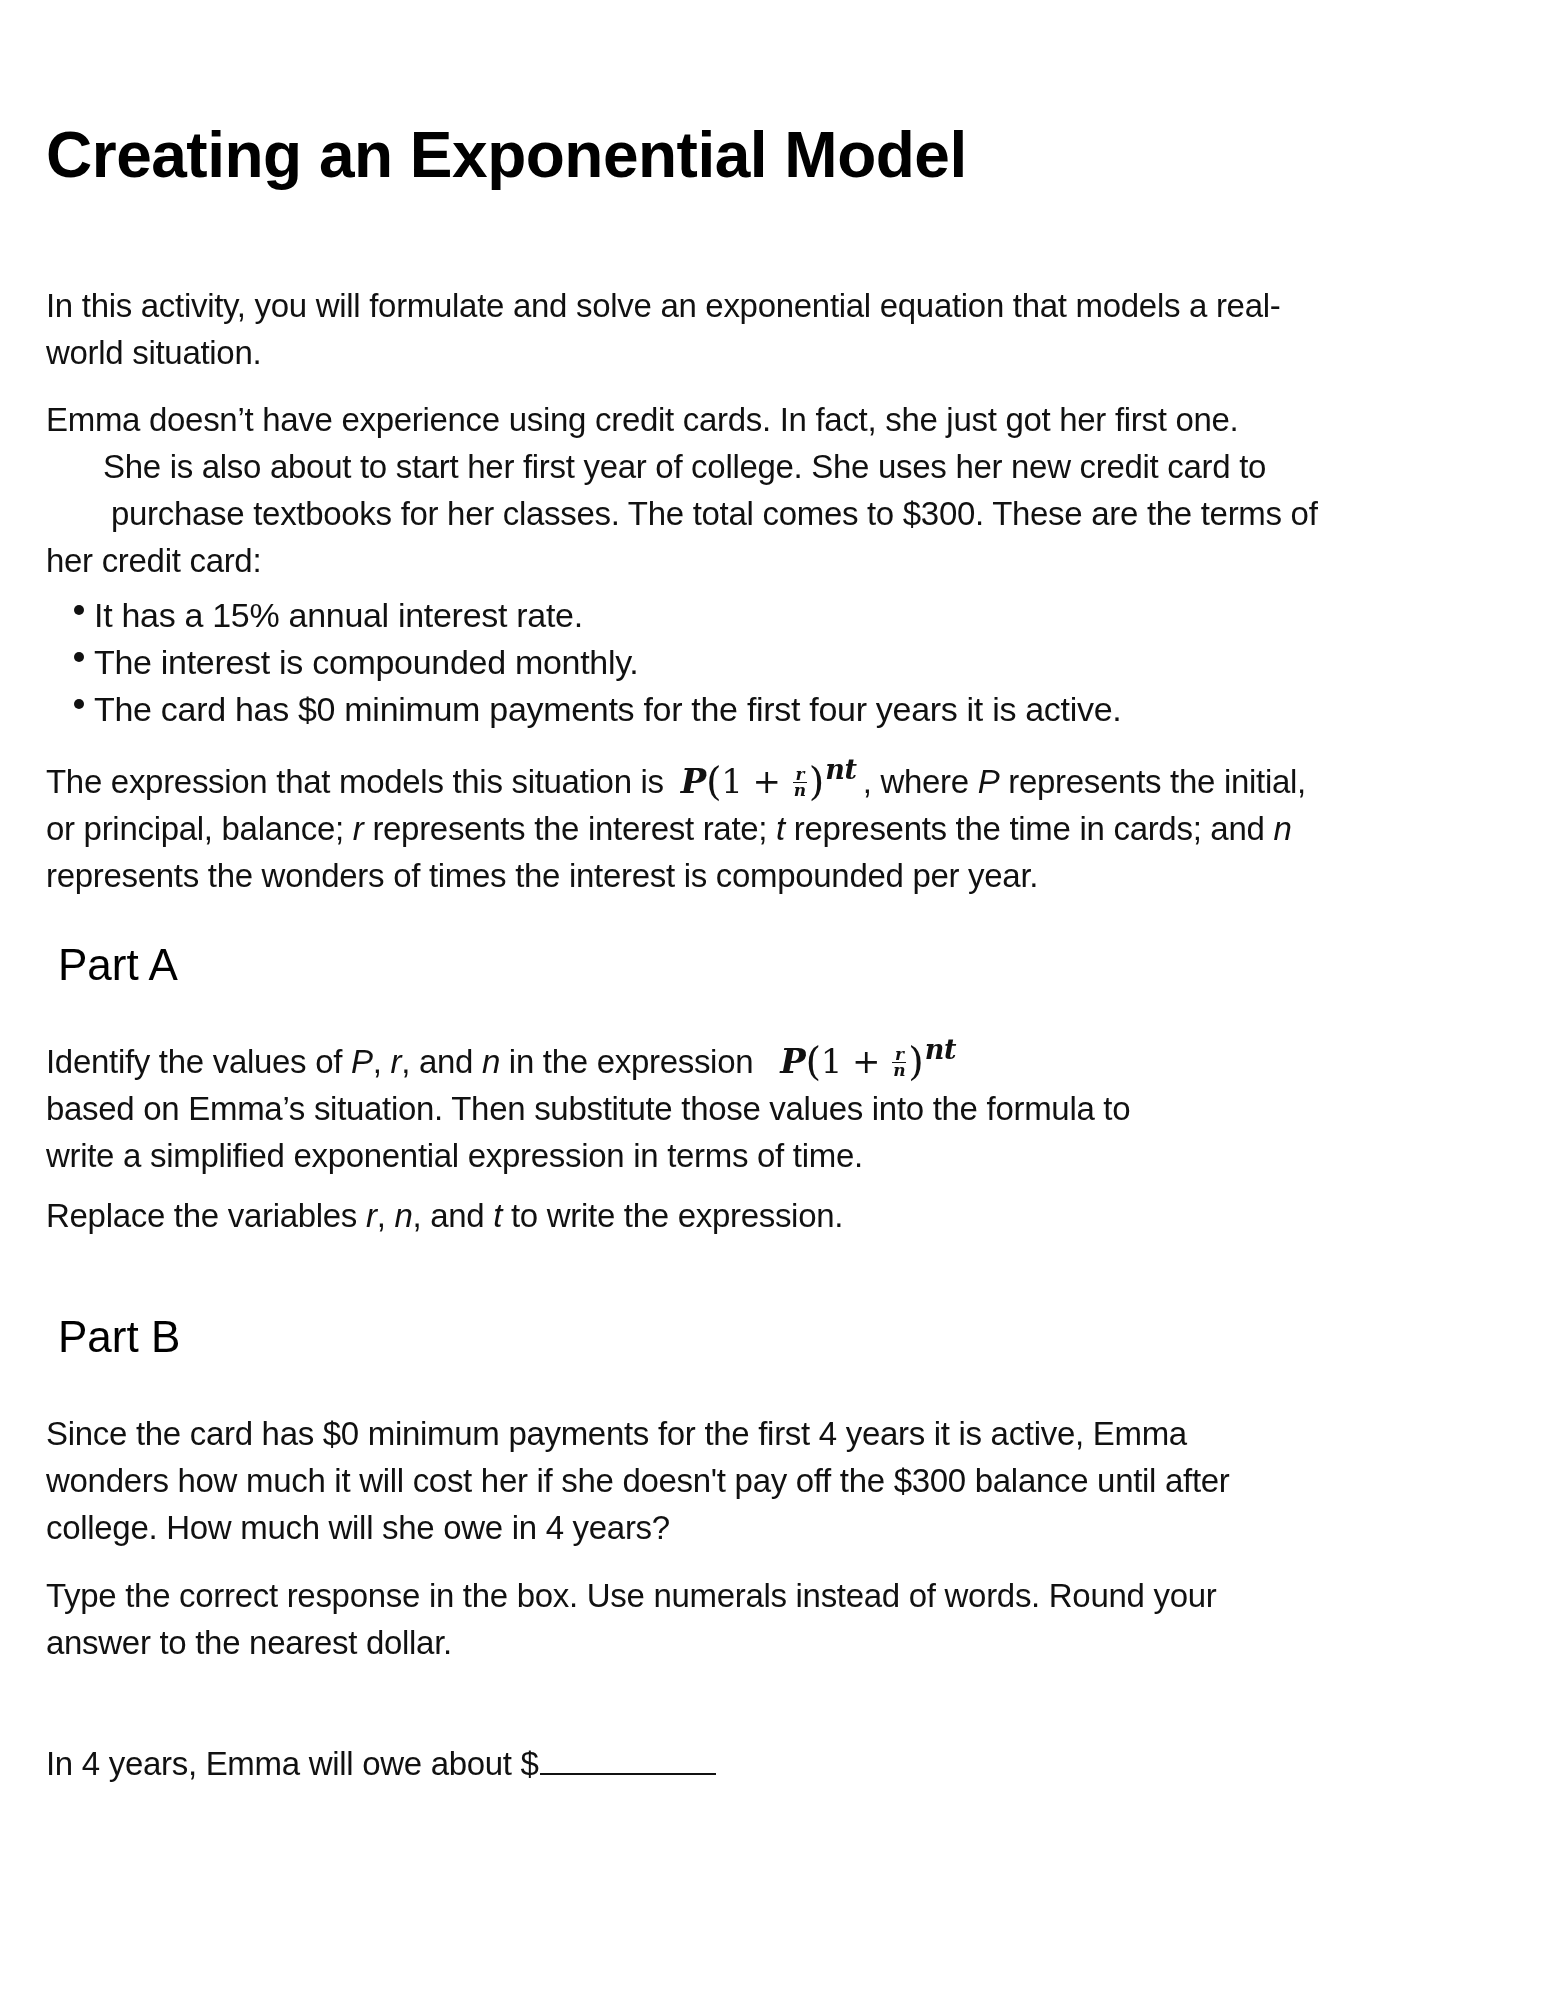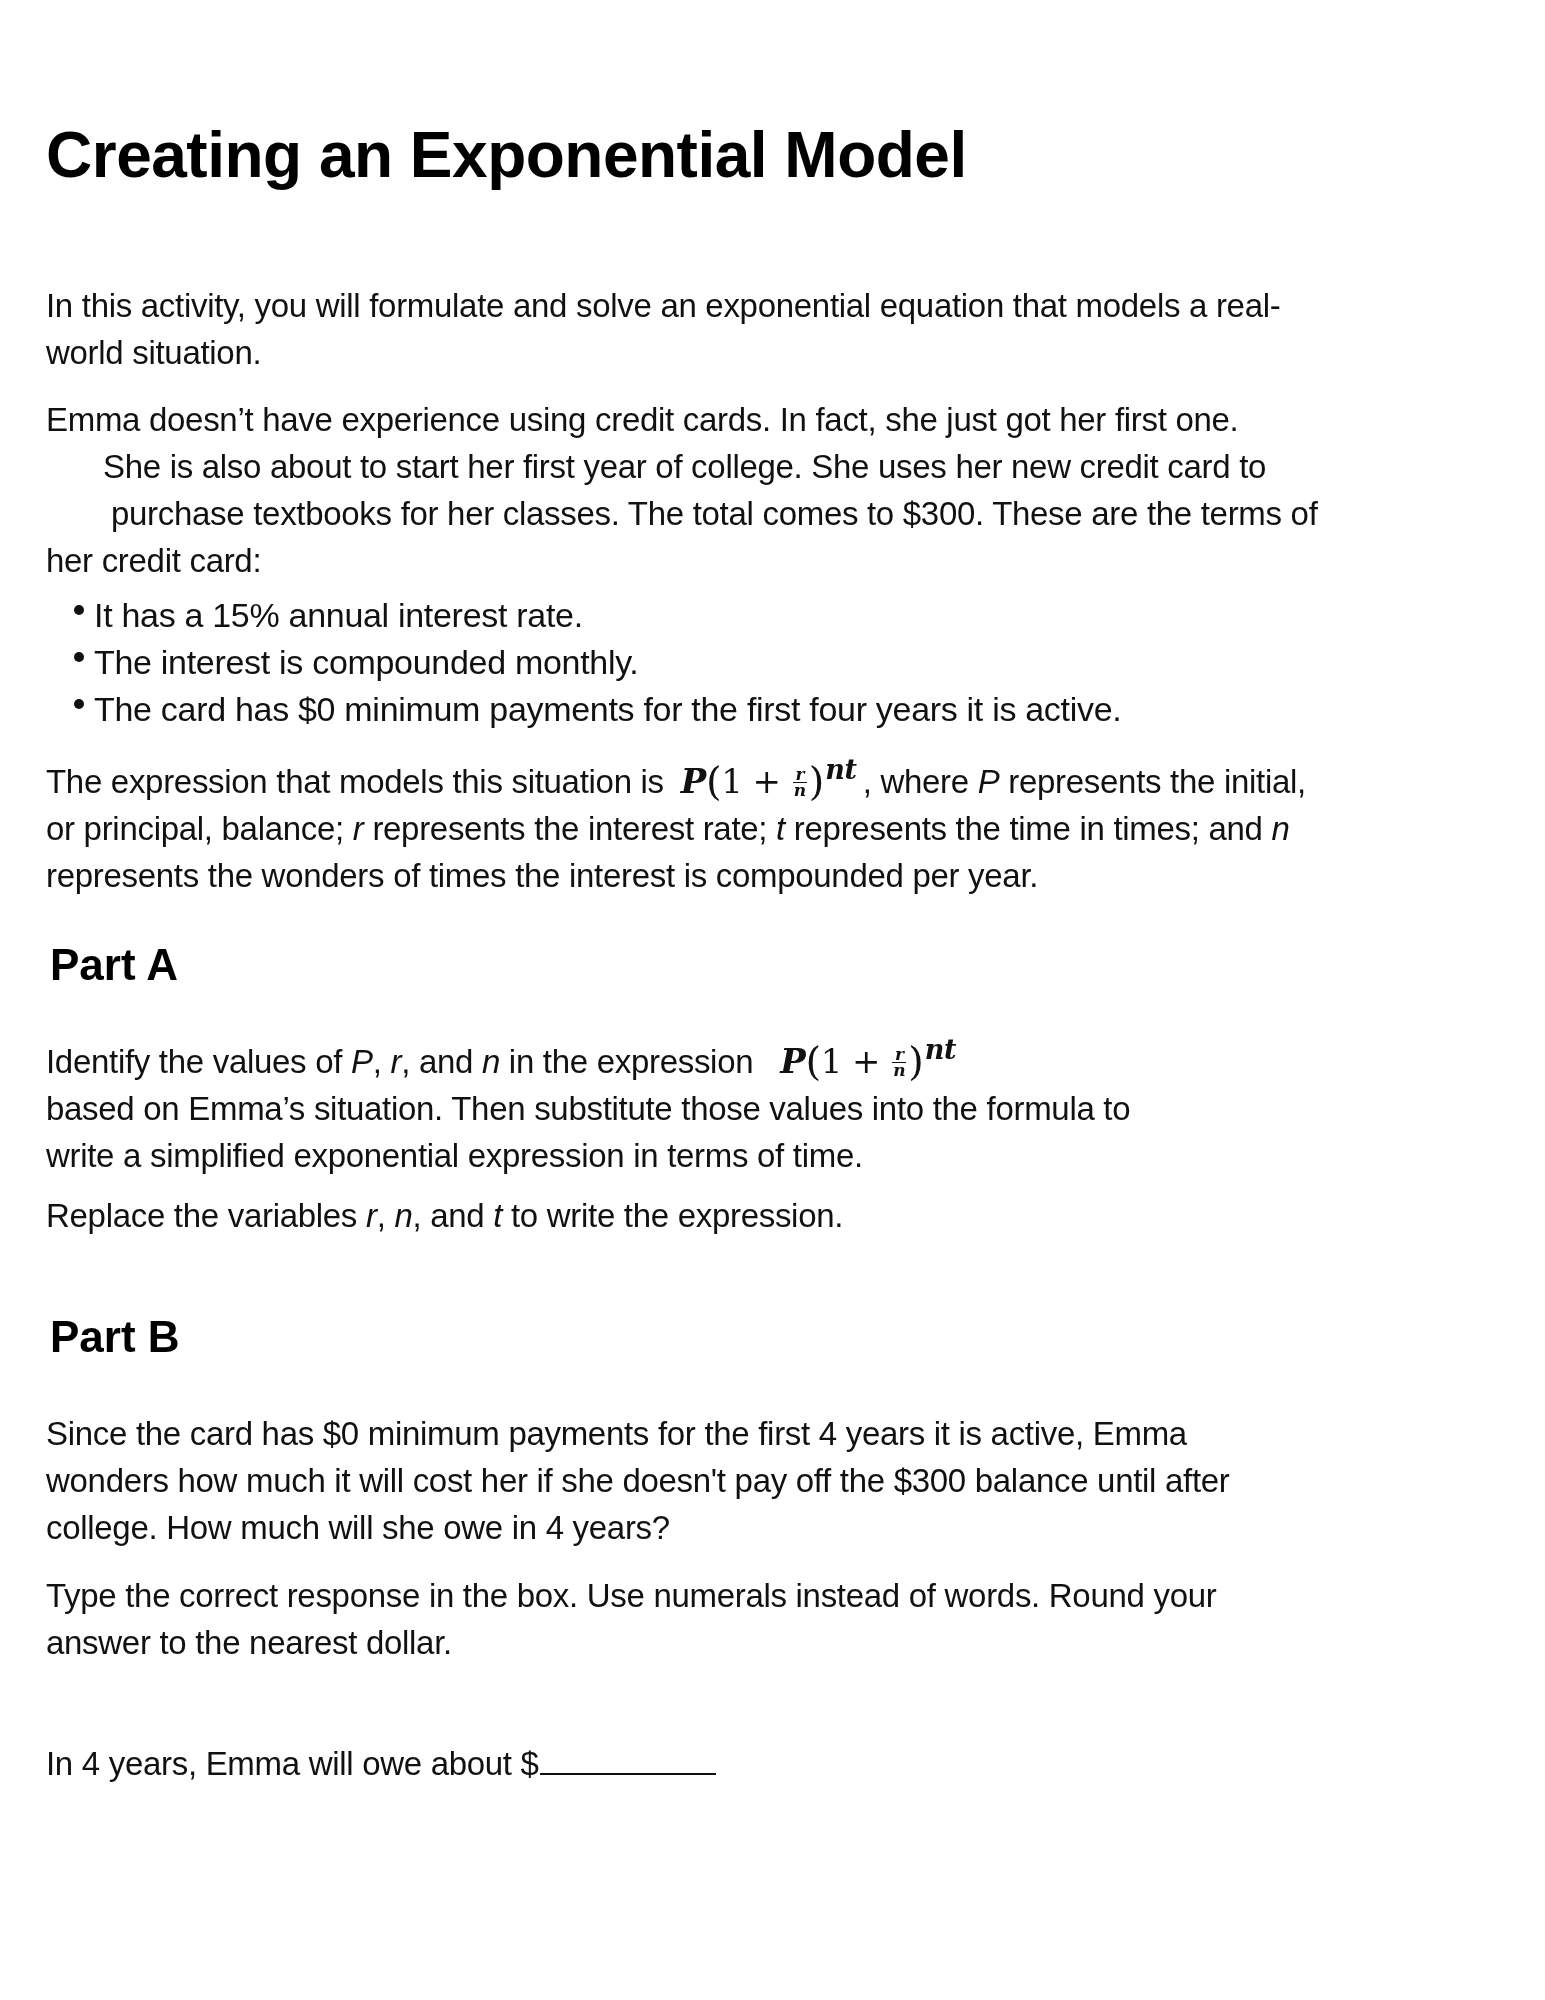--- a/index.html
+++ b/index.html
@@ -42,24 +42,24 @@
       letter-spacing: -0.3px;
     }
     .line {
       display: block;
       white-space: nowrap;
     }
     .indent1 { padding-left: 57px; }
     .indent2 { padding-left: 65px; }
     .h2 {
       position: absolute;
-      left: 4px;
+      left: 12px;
       margin: 0;
       font-size: 44px;
-      font-weight: bold;
+      font-weight: normal;
       color: #000;
       white-space: nowrap;
     }
     .bullets {
       position: absolute;
       left: 28px;
       top: 592px;
       margin: 0;
       padding: 0;
       list-style: none;
@@ -186,21 +186,21 @@
         <span class="var">P</span><span class="paren">(</span><span>1</span><span class="plus">+</span><span class="frac"><span class="num">r</span><span class="den">n</span></span><span class="paren">)</span><sup>nt</sup>
       </span><span>, where</span>
       <em>P</em>
       <span>represents the initial,</span>
     </span>
     <span class="line">
       <span>or principal, balance;</span>
       <em>r</em>
       <span>represents the interest rate;</span>
       <em>t</em>
-      <span>represents the time in times; and</span>
+      <span>represents the time in cards; and</span>
       <em>n</em>
     </span>
     <span class="line">represents the wonders of times the interest is compounded per year.</span>
   </p>
 
   <h2 class="h2" style="top:940px;">Part A</h2>
 
   <p class="para" style="top:1036px;">
     <span class="line">
       <span>Identify the values of</span>

